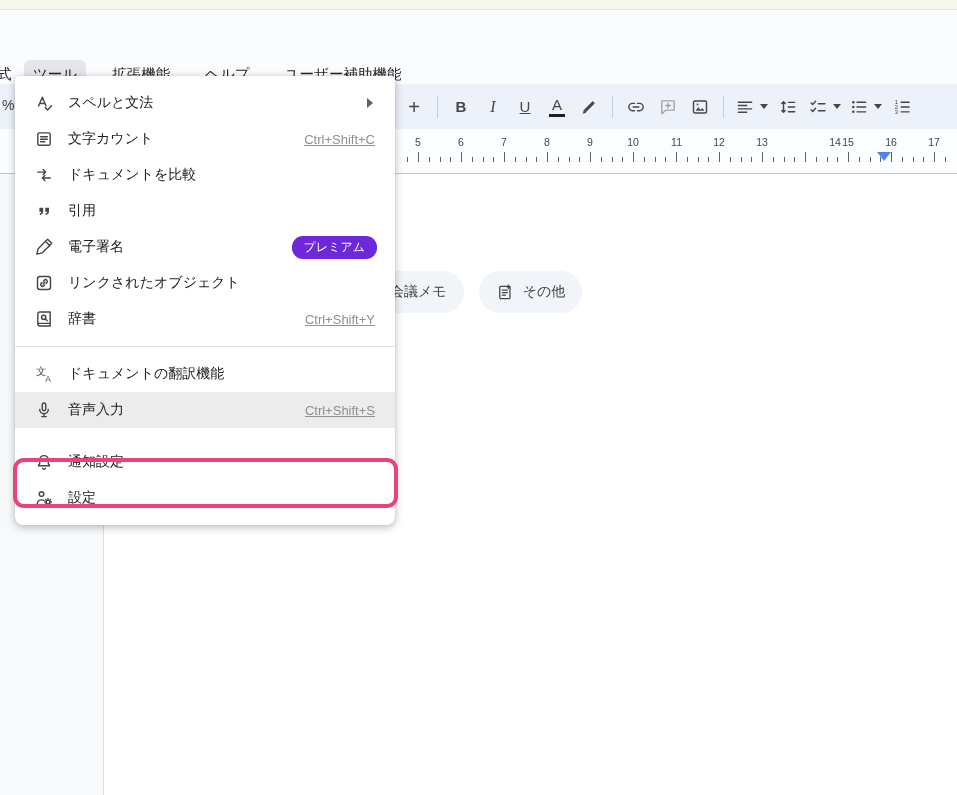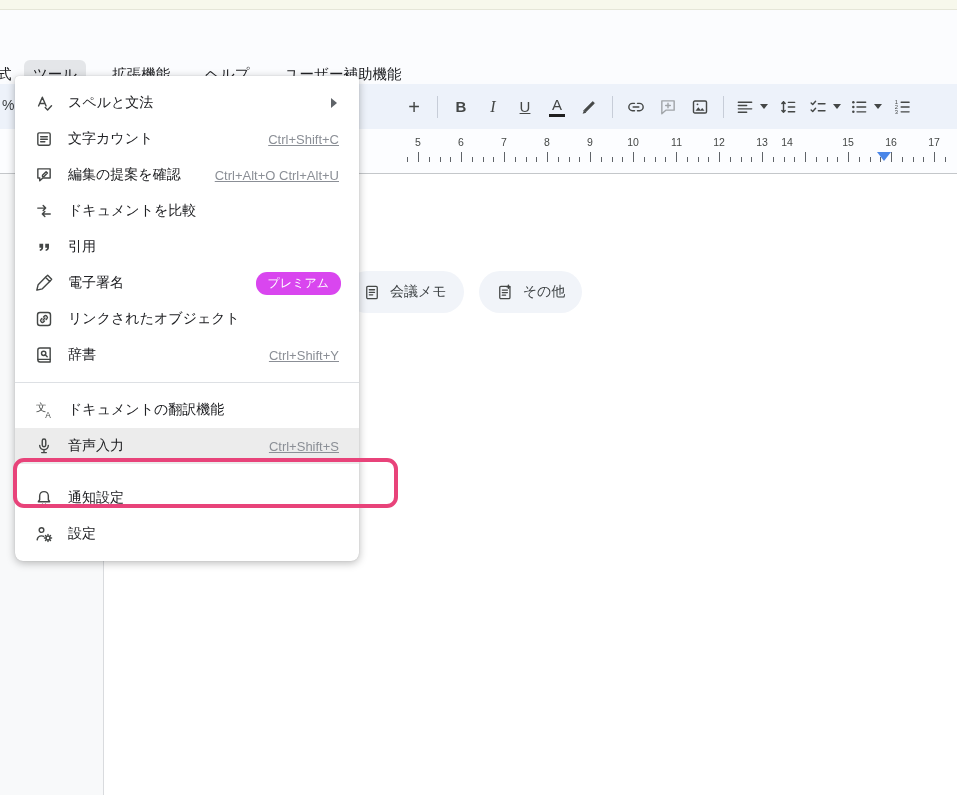--- a/index.html
+++ b/index.html
@@ -41,29 +41,29 @@
   
   .canvas{position:absolute;left:0;top:174px;width:100%;height:621px;background:#f8f9fa;}
   .page{position:absolute;left:103px;top:0;width:854px;height:621px;background:#fff;border-left:1px solid #d9dbde;}
 
   
   #chips{position:absolute;left:346px;top:271px;display:flex;gap:15px;z-index:5;}
   .chip{height:42px;border-radius:21px;background:#f1f4f9;display:flex;align-items:center;padding:0 17px;gap:9px;cursor:default;}
   .chip-label{font-size:14px;color:#3c4043;white-space:nowrap;}
 
   
-  #tools-menu{position:absolute;left:15px;top:76px;width:344px;background:#fff;
+  #tools-menu{position:absolute;left:15px;top:76px;width:380px;background:#fff;
     border-radius:4px 4px 8px 8px;box-shadow:0 2px 8px rgba(0,0,0,.28),0 0 1px rgba(0,0,0,.2);
     padding:9px 0;z-index:10;}
   .menu-row{display:flex;align-items:center;height:36px;cursor:default;}
   .menu-row.highlighted{background:#ececec;}
   .mi-icon{width:24px;height:24px;margin-left:17px;}
   .mi-label{margin-left:12px;font-size:14px;color:#202124;white-space:nowrap;}
   .mi-shortcut{margin-left:auto;margin-right:20px;font-size:13px;color:#8b8f96;white-space:nowrap;text-decoration:underline;}
-  .mi-badge{margin-left:auto;margin-right:18px;background:#d946ef;color:#fff;font-size:12px;padding:3px 12px;border-radius:11px;white-space:nowrap;}
+  .mi-badge{margin-left:auto;margin-right:18px;background:#6d28d9;color:#fff;font-size:12px;padding:3px 12px;border-radius:11px;white-space:nowrap;}
   .mi-sub{margin-left:auto;margin-right:22px;width:0;height:0;border-top:5px solid transparent;border-bottom:5px solid transparent;border-left:6px solid #5f6368;}
   .menu-divider{height:1px;background:#dde0e4;margin:9px 0;}
   .menu-gap{height:16px;}
 
   
   .pink-box{position:absolute;left:13px;top:458px;width:385px;height:50px;box-sizing:border-box;
     border:4px solid #e8437a;border-radius:11px;z-index:20;pointer-events:none;}
 </style>
 </head>
 <body>
@@ -236,21 +236,21 @@
       <div class="tick" style="left: 944.75px;"></div>
       <span class="ruler-num" style="left: 408px;">5</span>
       <span class="ruler-num" style="left: 451px;">6</span>
       <span class="ruler-num" style="left: 494px;">7</span>
       <span class="ruler-num" style="left: 537px;">8</span>
       <span class="ruler-num" style="left: 580px;">9</span>
       <span class="ruler-num" style="left: 623px;">10</span>
       <span class="ruler-num" style="left: 662px; text-align: right;">11</span>
       <span class="ruler-num" style="left: 709px;">12</span>
       <span class="ruler-num" style="left: 752px;">13</span>
-      <span class="ruler-num" style="left: 777px;">14</span>
+      <span class="ruler-num" style="left: 825px;">14</span>
       <span class="ruler-num" style="left: 838px;">15</span>
       <span class="ruler-num" style="left: 881px;">16</span>
       <span class="ruler-num" style="left: 924px;">17</span>
       <div class="indent-marker" style="left: 877px;"></div>
     </div>
   <div class="chrome-line"></div>
 
   <div class="canvas">
     <div class="page"></div>
   </div>
@@ -294,30 +294,20 @@
             <rect x="4.6" y="4.6" width="14.8" height="14.8" rx="1.6"></rect>
             <path d="M8 9.2h8M8 12.2h8M8 15.2h5"></path>
           </svg>
         </span>
         <span class="mi-label">文字カウント</span>
         <span class="mi-shortcut">Ctrl+Shift+C</span>
       </div>
       <div class="menu-row">
         <span class="mi-icon">
           <svg width="20" height="20" viewBox="0 0 24 24" fill="none" stroke="#444746" stroke-width="1.7" stroke-linecap="round" stroke-linejoin="round">
-            <path d="M4.6 4.6h14.8v11h-8.8L6.9 19v-3.4H4.6z"></path>
-            <path d="M10.2 12.4l4.3-4.3 1.6 1.6-4.3 4.3h-1.6z"></path>
-          </svg>
-        </span>
-        <span class="mi-label">編集の提案を確認</span>
-        <span class="mi-shortcut">Ctrl+Alt+O Ctrl+Alt+U</span>
-      </div>
-      <div class="menu-row">
-        <span class="mi-icon">
-          <svg width="20" height="20" viewBox="0 0 24 24" fill="none" stroke="#444746" stroke-width="1.7" stroke-linecap="round" stroke-linejoin="round">
             <path d="M4.5 8.5h9.5M14 8.5l-3-3M14 8.5l-3 3M19.5 15.5H10M10 15.5l3-3M10 15.5l3 3"></path>
           </svg>
         </span>
         <span class="mi-label">ドキュメントを比較</span>
       </div>
       <div class="menu-row">
         <span class="mi-icon">
           <svg width="20" height="20" viewBox="0 0 24 24" fill="none" stroke="#444746" stroke-width="1.7" stroke-linecap="round" stroke-linejoin="round">
             <path stroke="none" fill="#444746" d="M6.5 8h4.5v4.2c0 2.6-1.3 4.1-3.8 4.6l-.5-1.6c1.3-.4 2-1.1 2.1-2.2H6.5zM13.5 8H18v4.2c0 2.6-1.3 4.1-3.8 4.6l-.5-1.6c1.3-.4 2-1.1 2.1-2.2h-2.3z"></path>
           </svg>

